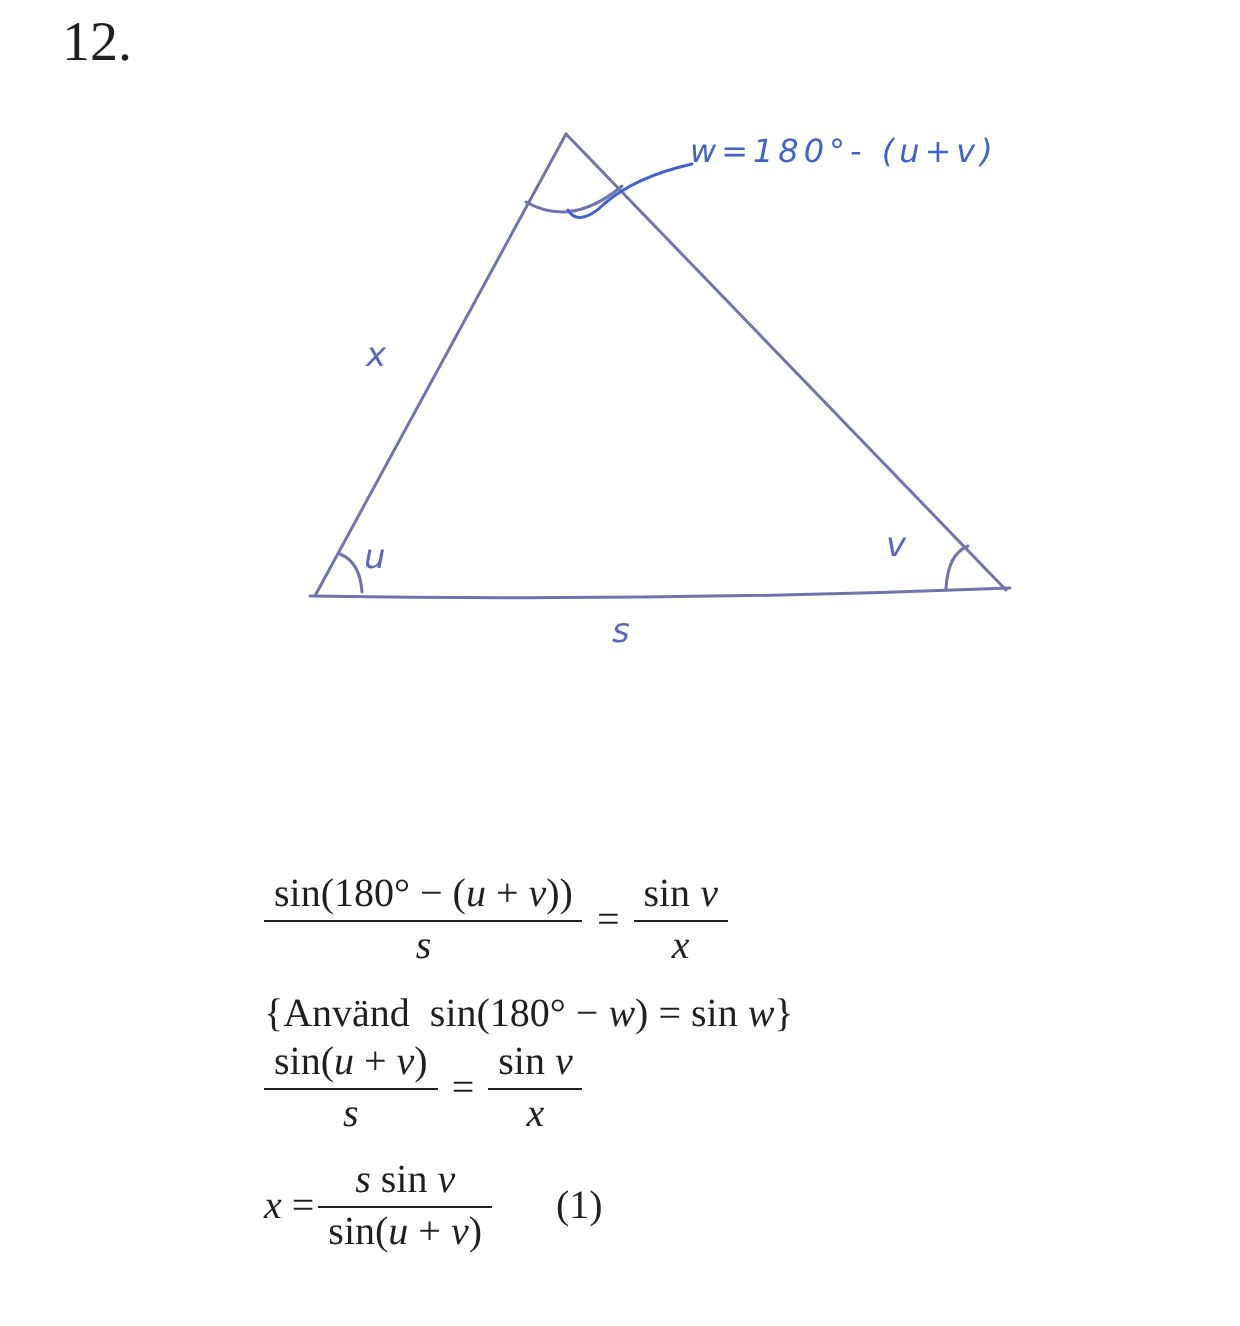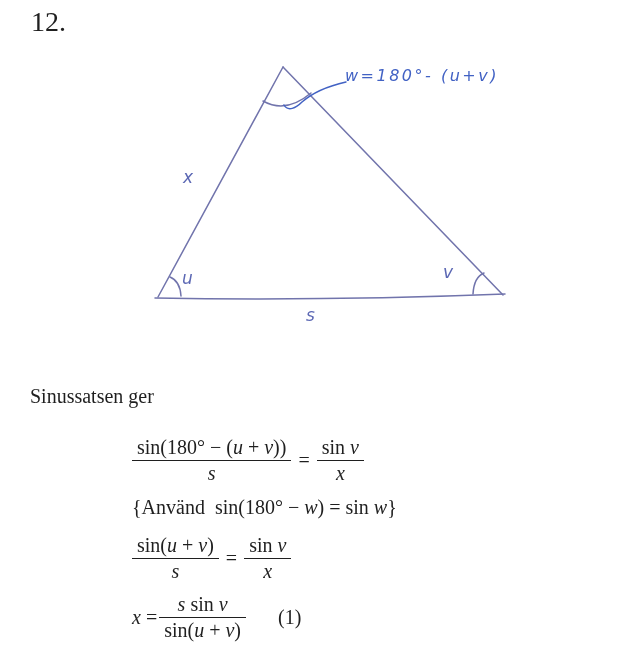--- a/index.html
+++ b/index.html
@@ -9,21 +9,21 @@
   #diagram{position:absolute;left:0;top:0;}
   .hand{font-family:"DejaVu Sans", sans-serif;font-style:italic;}
   #intro{position:absolute;left:30px;top:385px;font-size:20px;}
   #math-block{position:absolute;left:132px;top:436px;font-size:20px;line-height:1.15;}
   .eq-row{display:flex;align-items:center;}
   .frac{display:inline-flex;flex-direction:column;align-items:center;text-align:center;}
   .frac .num{display:block;padding:0 5px 1px;}
   .frac .den{display:block;align-self:stretch;border-top:1.4px solid #1f1f1f;padding:1px 5px 0;}
   .eq{margin:0 7px;}
   .lead{margin-right:2px;}
-  .note{margin:11px 0 15px 0;text-align:right;}
+  .note{margin:11px 0 1px 0;text-align:right;}
   .row-gap{margin-top:10px;}
   .tag{margin-left:32px;}
   .var{font-style:italic;}
 </style>
 </head>
 <body>
 
 <div id="page">
 
   <div id="problem-number">12.</div>
@@ -40,21 +40,20 @@
     <path d="M346,82 C324,87 310,95 302,102 C296,108 288,112 284,105" fill="none" stroke="#4262c4" stroke-width="1.5" stroke-linecap="round"></path>
     <g class="hand" fill="#5c68b4" font-size="17">
       <text x="183" y="183">x</text>
       <text x="182" y="284">u</text>
       <text x="443" y="278">v</text>
       <text x="306" y="321">s</text>
     </g>
     <text class="hand" x="345" y="81" fill="#4262c4" font-size="16" letter-spacing="2.5">w=180°- (u+v)</text>
   </svg>
 
-  <div id="intro">Sinussatsen ger</div>
 
   <div id="math-block">
 
     <div class="eq-row">
       <span class="frac">
         <span class="num"><span>sin(180° − (</span><span class="var">u</span><span> + </span><span class="var">v</span><span>))</span></span>
         <span class="den"><span class="var">s</span></span>
       </span>
       <span class="eq">=</span>
       <span class="frac">

